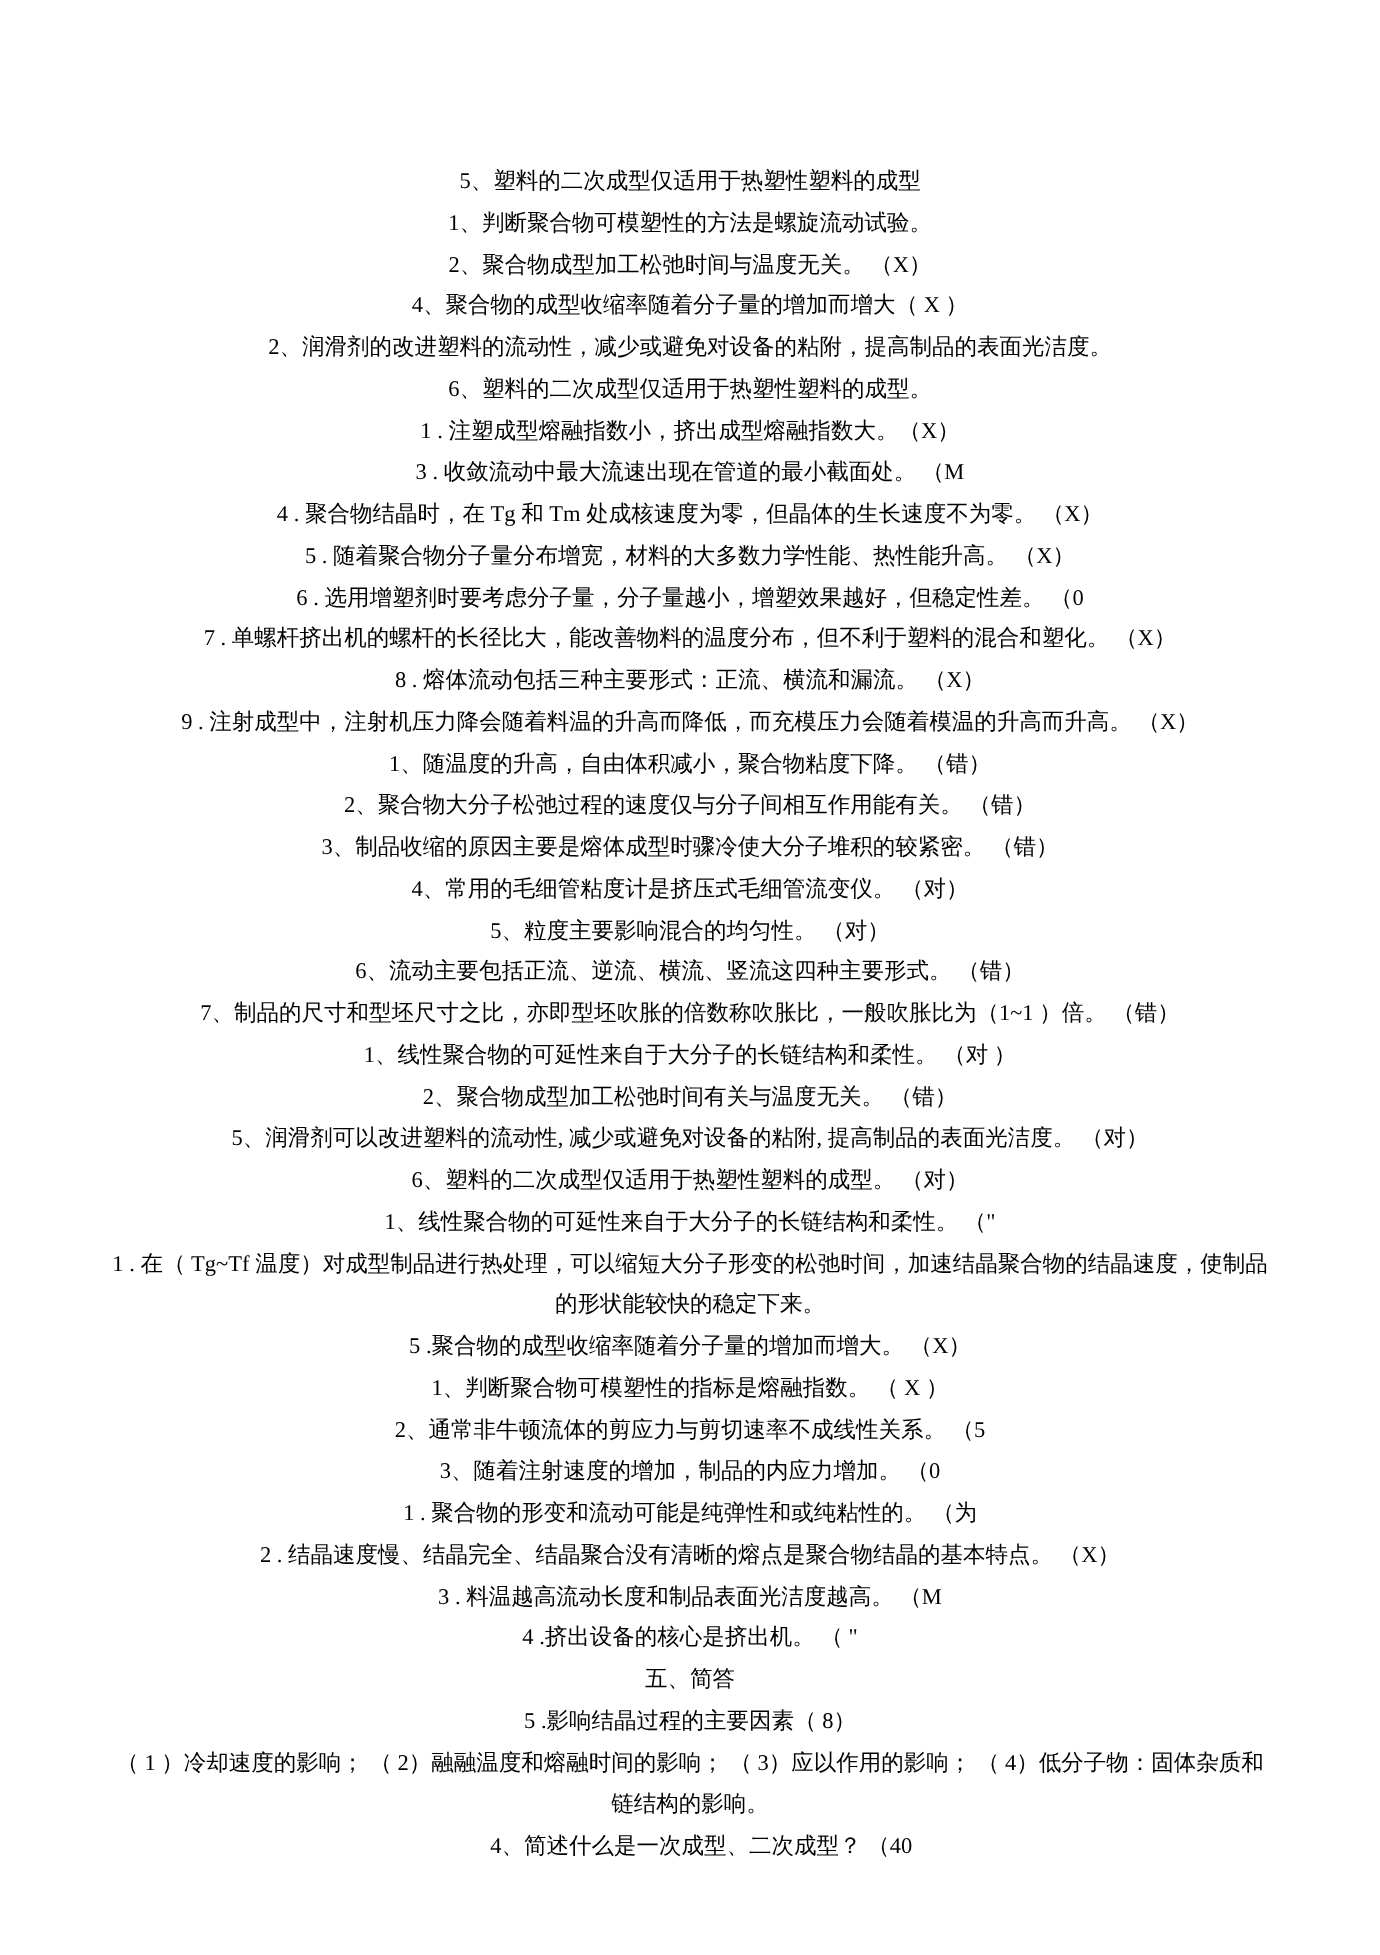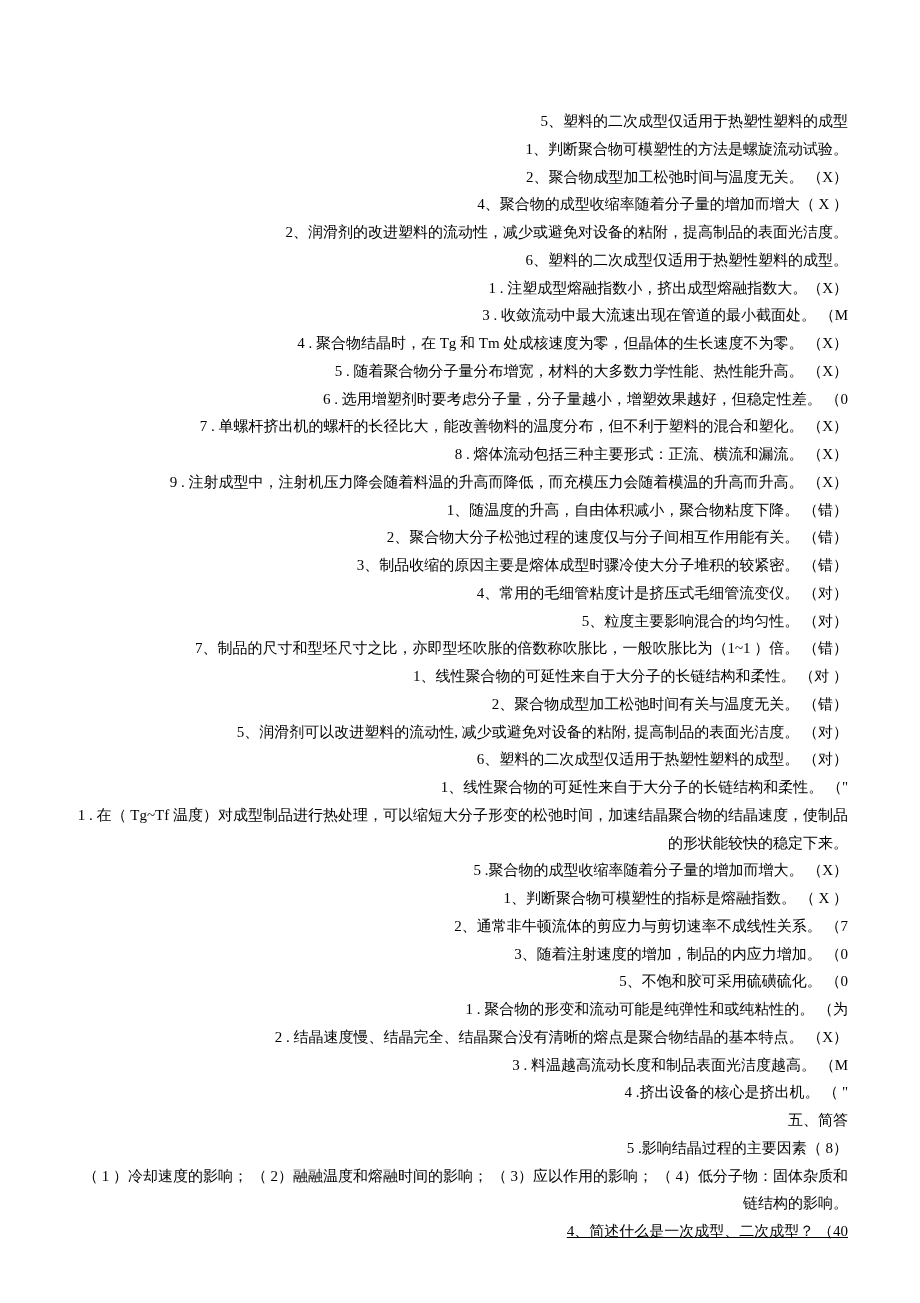--- a/index.html
+++ b/index.html
@@ -10,26 +10,25 @@
     font-size: 15px;
     color: #000000;
     line-height: 1.85;
     width: 920px;
   }
   .page {
     padding: 108px 72px 40px 72px;
   }
   .line {
     margin: 0;
-    text-align: right;
+    text-align: center;
     word-break: break-all;
   }
   .indent {
     text-indent: 1em;
-    text-decoration: underline;
   }
 </style>
 </head>
 <body>
 
 <div class="page">
   <div id="content">
       <p class="line">5、塑料的二次成型仅适用于热塑性塑料的成型</p>
       <p class="line">1、判断聚合物可模塑性的方法是螺旋流动试验。</p>
       <p class="line">2、聚合物成型加工松弛时间与温度无关。 （X）</p>
@@ -42,32 +41,32 @@
       <p class="line">5 . 随着聚合物分子量分布增宽，材料的大多数力学性能、热性能升高。 （X）</p>
       <p class="line">6 . 选用增塑剂时要考虑分子量，分子量越小，增塑效果越好，但稳定性差。 （0</p>
       <p class="line">7 . 单螺杆挤出机的螺杆的长径比大，能改善物料的温度分布，但不利于塑料的混合和塑化。 （X）</p>
       <p class="line">8 . 熔体流动包括三种主要形式：正流、横流和漏流。 （X）</p>
       <p class="line">9 . 注射成型中，注射机压力降会随着料温的升高而降低，而充模压力会随着模温的升高而升高。 （X）</p>
       <p class="line">1、随温度的升高，自由体积减小，聚合物粘度下降。 （错）</p>
       <p class="line">2、聚合物大分子松弛过程的速度仅与分子间相互作用能有关。 （错）</p>
       <p class="line">3、制品收缩的原因主要是熔体成型时骤冷使大分子堆积的较紧密。 （错）</p>
       <p class="line">4、常用的毛细管粘度计是挤压式毛细管流变仪。 （对）</p>
       <p class="line">5、粒度主要影响混合的均匀性。 （对）</p>
+      <p class="line">6、流动主要包括正流、逆流、横流、竖流这四种主要形式。 （错）</p>
       <p class="line">7、制品的尺寸和型坯尺寸之比，亦即型坯吹胀的倍数称吹胀比，一般吹胀比为（1~1 ）倍。 （错）</p>
       <p class="line">1、线性聚合物的可延性来自于大分子的长链结构和柔性。  （对 ）</p>
       <p class="line">2、聚合物成型加工松弛时间有关与温度无关。  （错）</p>
       <p class="line">5、润滑剂可以改进塑料的流动性, 减少或避免对设备的粘附,  提高制品的表面光洁度。  （对）</p>
       <p class="line">6、塑料的二次成型仅适用于热塑性塑料的成型。 （对）</p>
       <p class="line">1、线性聚合物的可延性来自于大分子的长链结构和柔性。 （"</p>
       <p class="line">1 . 在（  Tg~Tf 温度）对成型制品进行热处理，可以缩短大分子形变的松弛时间，加速结晶聚合物的结晶速度，使制品的形状能较快的稳定下来。</p>
       <p class="line">5 .聚合物的成型收缩率随着分子量的增加而增大。 （X）</p>
       <p class="line">1、判断聚合物可模塑性的指标是熔融指数。  （  X ）</p>
-      <p class="line">2、通常非牛顿流体的剪应力与剪切速率不成线性关系。 （7</p>
+      <p class="line">2、通常非牛顿流体的剪应力与剪切速率不成线性关系。 （5</p>
       <p class="line">3、随着注射速度的增加，制品的内应力增加。 （0</p>
-      <p class="line">5、不饱和胶可采用硫磺硫化。 （0</p>
       <p class="line">1 . 聚合物的形变和流动可能是纯弹性和或纯粘性的。 （为</p>
       <p class="line">2 . 结晶速度慢、结晶完全、结晶聚合没有清晰的熔点是聚合物结晶的基本特点。 （X）</p>
       <p class="line">3 . 料温越高流动长度和制品表面光洁度越高。 （M</p>
       <p class="line">4 .挤出设备的核心是挤出机。 （ "</p>
       <p class="line">五、简答</p>
       <p class="line">5 .影响结晶过程的主要因素（  8）</p>
       <p class="line">（ 1 ）冷却速度的影响； （ 2）融融温度和熔融时间的影响； （ 3）应以作用的影响； （ 4）低分子物：固体杂质和链结构的影响。</p>
       <p class="line indent">4、简述什么是一次成型、二次成型？  （40</p>
     </div>
 </div>

